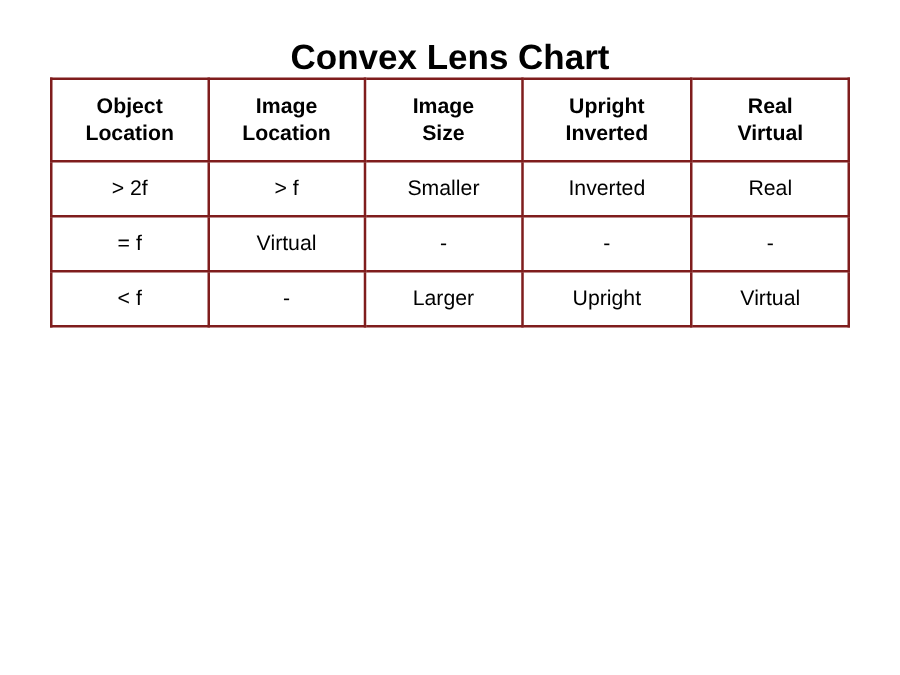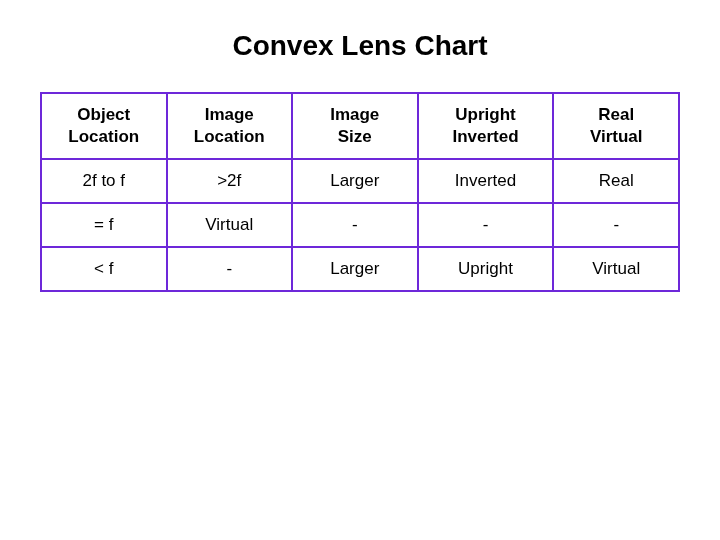--- a/index.html
+++ b/index.html
@@ -16,32 +16,31 @@
       display: flex;
       flex-direction: column;
       align-items: center;
       justify-content: flex-start;
       padding-top: 30px;
     }
 
     .page-title {
       font-size: 28px;
       font-weight: bold;
-      margin-bottom: 30px;
       text-align: center;
     }
 
     .chart-table {
       border-collapse: collapse;
       width: 640px;
     }
 
     .chart-table th,
     .chart-table td {
-      border: 2px solid #6d28d9;
+      border: 2px solid #7f1d1d;
       padding: 10px 12px;
       text-align: center;
       font-size: 17px;
       line-height: 1.3;
     }
 
     .chart-table thead th {
       font-weight: bold;
       vertical-align: middle;
     }
@@ -65,24 +64,24 @@
   <thead>
     <tr>
       <th class="col-object">Object<br>Location</th>
       <th class="col-image-loc">Image<br>Location</th>
       <th class="col-image-size">Image<br>Size</th>
       <th class="col-upright">Upright<br>Inverted</th>
       <th class="col-real">Real<br>Virtual</th>
     </tr>
   </thead>
   <tbody id="table-body">
-      <tr>
-        <td>2f to f</td>
-        <td>&gt;2f</td>
-        <td>Larger</td>
+  <tr>
+        <td>&gt; 2f</td>
+        <td>&gt; f</td>
+        <td>Smaller</td>
         <td>Inverted</td>
         <td>Real</td>
       </tr>
       <tr>
         <td>= f</td>
         <td>Virtual</td>
         <td>-</td>
         <td>-</td>
         <td>-</td>
       </tr>

